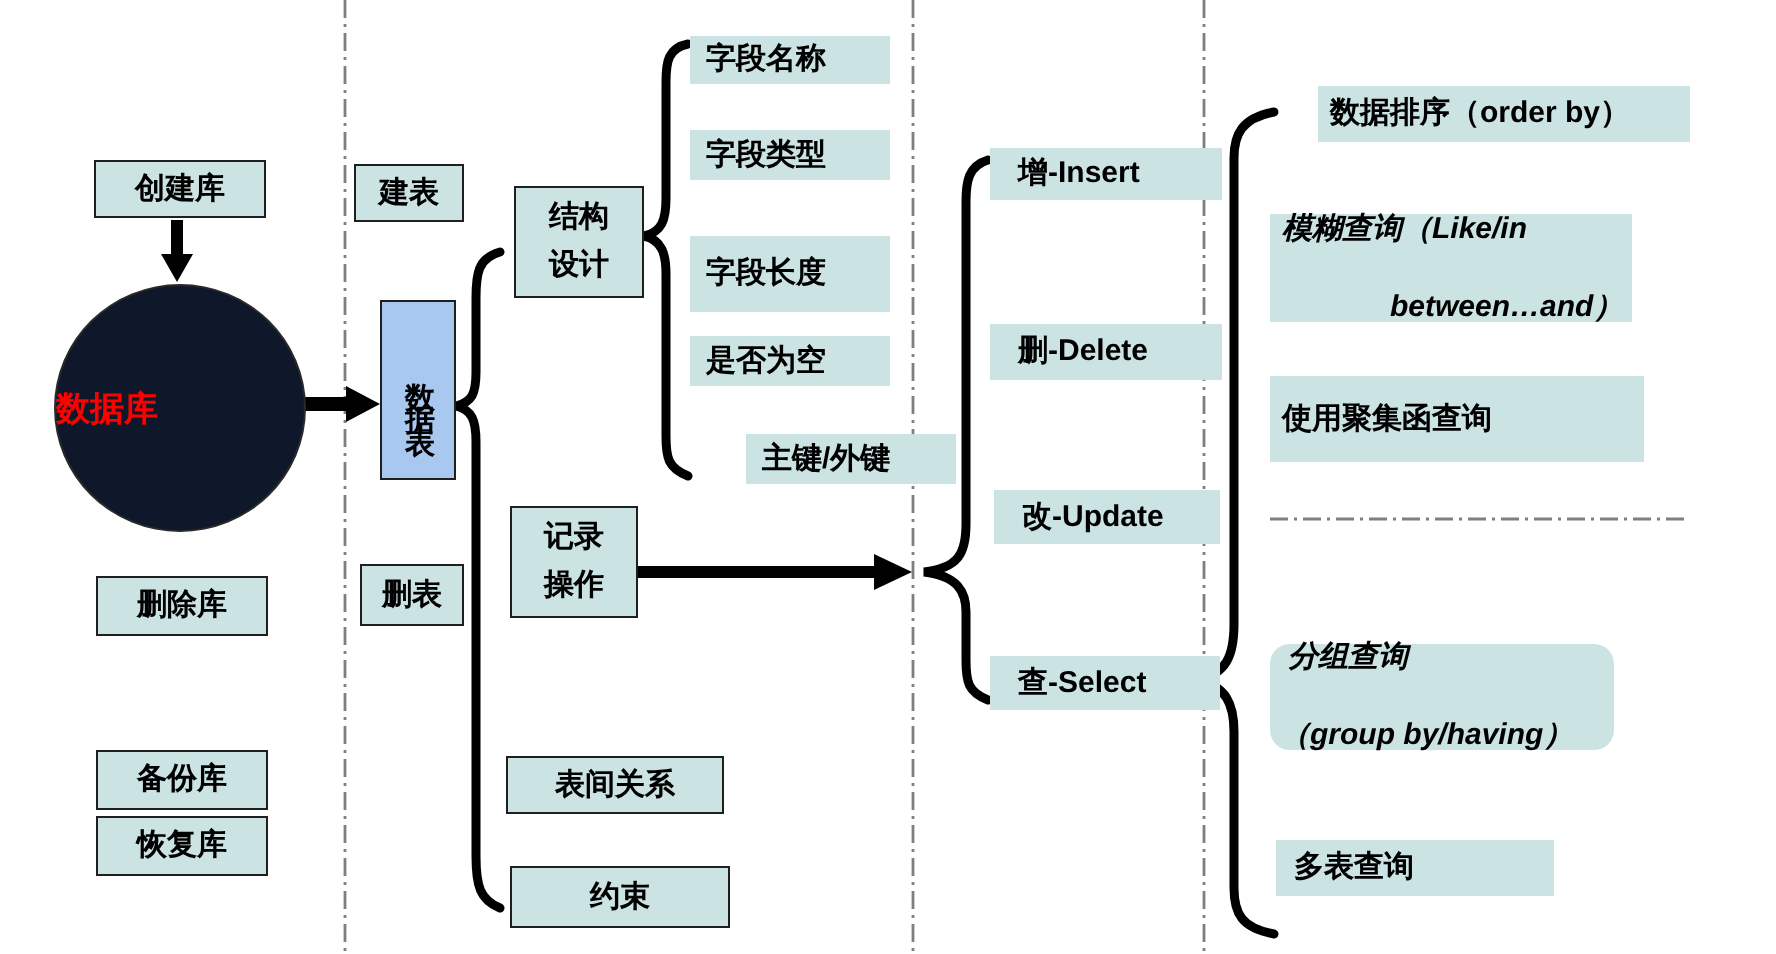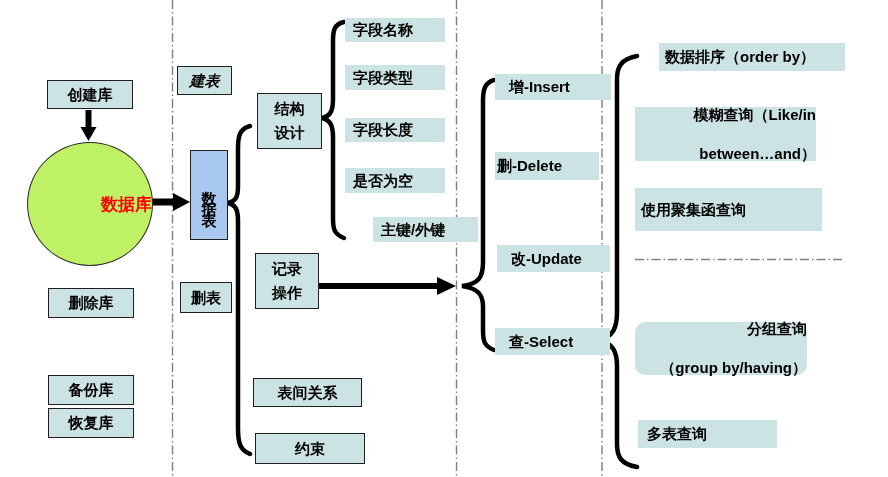--- a/index.html
+++ b/index.html
@@ -10,25 +10,25 @@
   }
   #wires{position:absolute;left:0;top:0;z-index:0;}
   .box{
     position:absolute;z-index:2;background:#cbe3e2;
     display:flex;align-items:center;justify-content:center;
     font-weight:bold;font-size:15px;line-height:1.2;white-space:nowrap;
   }
   .bordered{border:1.6px solid #1f1f1f;}
   .plain{justify-content:flex-start;}
   .two-line{flex-direction:column;justify-content:center;align-items:center;gap:6px;}
-  .left-two{align-items:flex-end;justify-content:center;gap:21px;}
+  .left-two{align-items:flex-start;justify-content:center;gap:21px;font-style:italic;}
   .blue{background:#a8c8f0;}
   .circle{
-    position:absolute;z-index:1;background:#bef264;border:1.7px solid #2a2a2a;
-    border-radius:50%;display:flex;align-items:center;justify-content:flex-end;
+    position:absolute;z-index:1;background:#0f172a;border:1.7px solid #2a2a2a;
+    border-radius:50%;display:flex;align-items:center;justify-content:flex-start;
   }
   .red-label{color:#ff0000;font-weight:bold;font-size:17px;}
   .vtext{
     writing-mode:vertical-rl;text-orientation:upright;
     letter-spacing:11px;font-weight:bold;font-size:15px;
   }
 </style>
 </head>
 <body>
 
@@ -75,21 +75,21 @@
   <div class="circle" style="left:27px;top:142px;width:124px;height:122px;">
     <span class="red-label">数据库</span>
   </div>
 
   <div class="box bordered" style="left:48px;top:288px;width:84px;height:28px;">删除库</div>
 
   <div class="box bordered" style="left:48px;top:375px;width:84px;height:28px;">备份库</div>
 
   <div class="box bordered" style="left:48px;top:408px;width:84px;height:28px;">恢复库</div>
 
-  <div class="box bordered" style="left:177px;top:66px;width:53px;height:27px;font-style:italic;">建表</div>
+  <div class="box bordered" style="left:177px;top:82px;width:53px;height:27px;">建表</div>
 
   <div class="box bordered blue" style="left:190px;top:150px;width:36px;height:88px;">
     <span class="vtext">数据表</span>
   </div>
 
   <div class="box bordered" style="left:180px;top:282px;width:50px;height:29px;">删表</div>
 
   <div class="box bordered two-line" style="left:257px;top:93px;width:63px;height:54px;">
     <span>结构</span>
     <span>设计</span>
@@ -99,26 +99,26 @@
     <span>记录</span>
     <span>操作</span>
   </div>
 
   <div class="box bordered" style="left:253px;top:378px;width:107px;height:27px;">表间关系</div>
 
   <div class="box bordered" style="left:255px;top:433px;width:108px;height:29px;">约束</div>
 
   <div class="box plain" style="left:345px;top:18px;width:92px;height:24px;padding-left:8px;">字段名称</div>
   <div class="box plain" style="left:345px;top:65px;width:92px;height:25px;padding-left:8px;">字段类型</div>
-  <div class="box plain" style="left:345px;top:118px;width:92px;height:24px;padding-left:8px;">字段长度</div>
+  <div class="box plain" style="left:345px;top:118px;width:92px;height:38px;padding-left:8px;">字段长度</div>
   <div class="box plain" style="left:345px;top:168px;width:92px;height:25px;padding-left:8px;">是否为空</div>
   <div class="box plain" style="left:345px;top:217px;width:97px;height:25px;padding-left:8px;margin-left:28px;">主键/外键</div>
 
   <div class="box plain" style="left:495px;top:74px;width:102px;height:26px;padding-left:14px;">增-Insert</div>
-  <div class="box plain" style="left:495px;top:152px;width:102px;height:28px;padding-left:2px;">删-Delete</div>
+  <div class="box plain" style="left:495px;top:162px;width:102px;height:28px;padding-left:14px;">删-Delete</div>
   <div class="box plain" style="left:497px;top:245px;width:99px;height:27px;padding-left:14px;">改-Update</div>
   <div class="box plain" style="left:495px;top:328px;width:101px;height:27px;padding-left:14px;">查-Select</div>
 
   <div class="box plain" style="left:637px;top:43px;width:180px;height:28px;padding-left:6px;margin-left:22px;">数据排序（order by）</div>
 
   <div class="box plain left-two" style="left:635px;top:107px;width:181px;height:54px;flex-direction:column;">
     <span style="padding-left:6px;">模糊查询（Like/in</span>
     <span style="padding-left:60px;">between…and）</span>
   </div>
 

